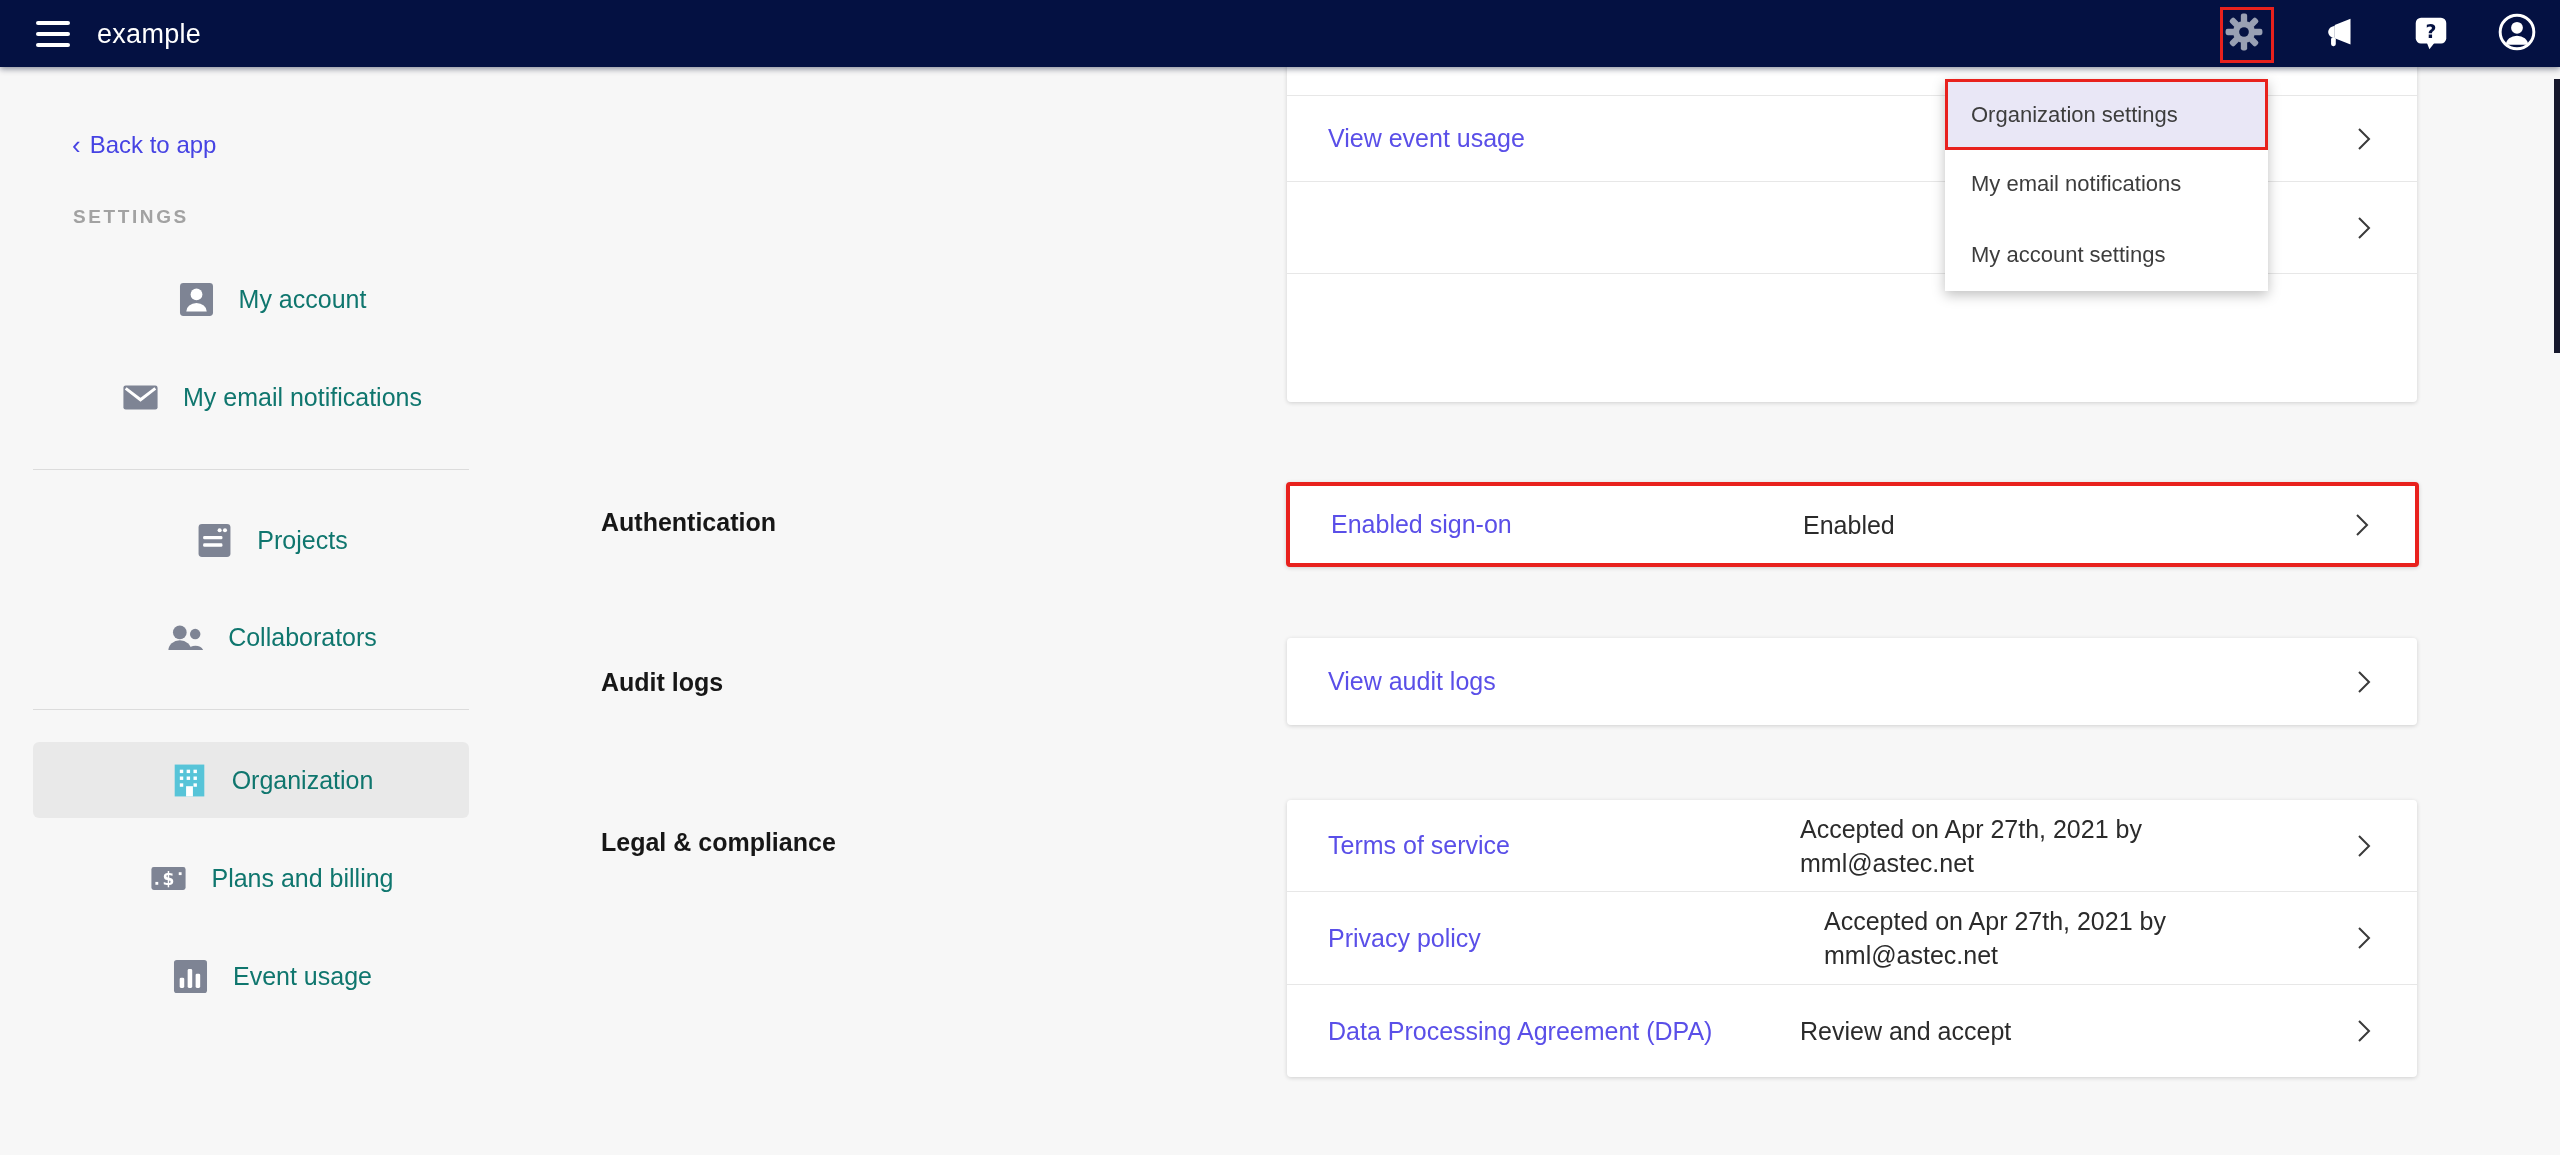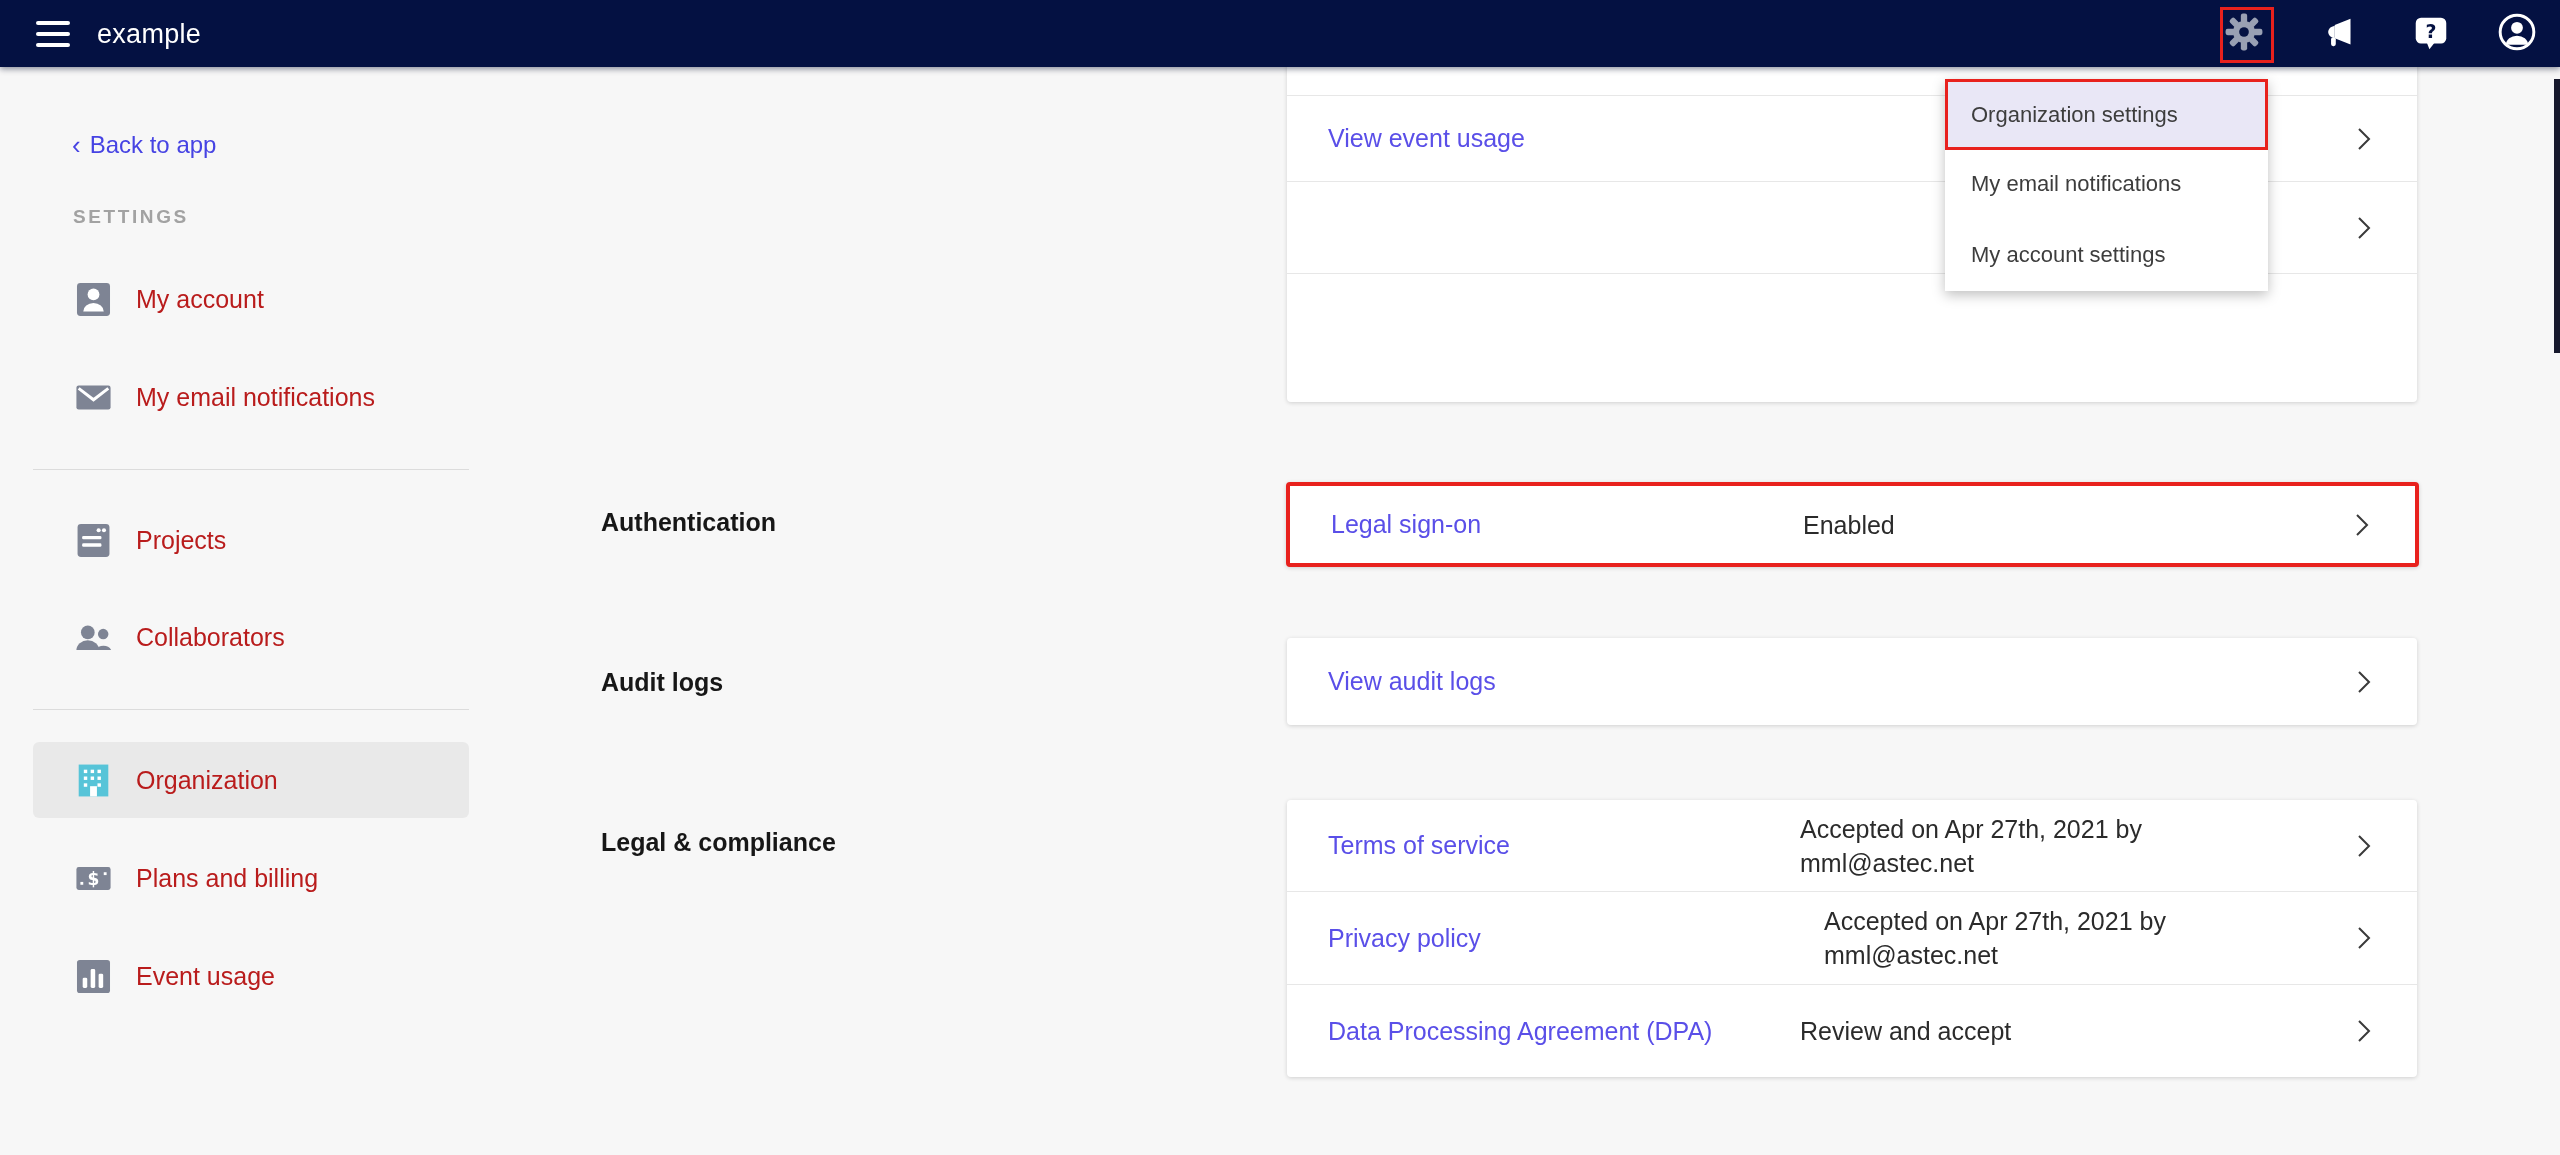--- a/index.html
+++ b/index.html
@@ -35,21 +35,21 @@
            padding-left:26px;box-sizing:border-box;}
   .dd-item.dd-first{height:71px;background:#e9e7f6;border:3px solid #e8211d;padding-left:23px;}
   .dd-item.dd-mid{height:68px;}
   .dd-item.dd-last{height:73px;}
 
   
   .back-link{position:absolute;left:72px;top:131px;font-size:24px;color:#4643e3;cursor:pointer;display:flex;align-items:center;gap:9px;}
   .back-chev{font-size:26px;line-height:24px;}
   .settings-label{position:absolute;left:73px;top:206px;font-size:19px;letter-spacing:2.6px;color:#a2a2a2;font-weight:600;}
   .nav-item{position:absolute;left:33px;width:436px;height:76px;display:flex;align-items:center;gap:22px;
-            padding-left:40px;box-sizing:border-box;border-radius:6px;color:#b91c1c;font-size:25px;cursor:pointer;}
+            padding-left:40px;box-sizing:border-box;border-radius:6px;color:#0f766e;font-size:25px;cursor:pointer;justify-content:center;}
   .nav-item.active{background:#e9e9e9;}
   .nav-icon{width:41px;height:41px;flex:0 0 41px;}
   .sb-divider{position:absolute;left:33px;width:436px;height:1px;background:#dcdcdc;}
 
   
   .sec-label{position:absolute;left:601px;font-size:25px;font-weight:700;color:#171717;}
   .card{position:absolute;left:1287px;width:1130px;background:#ffffff;border-radius:4px;
         box-shadow:0 1px 4px rgba(0,0,0,.16);}
   .card1{top:40px;height:362px;z-index:1;}
   .sliver{height:55px;border-bottom:1px solid #e7e7e7;}
@@ -97,21 +97,21 @@
         </span>
       </div>
     </section>
 
     <div class="sec-label" style="top:508px;">Authentication</div>
     <div class="sec-label" style="top:668px;">Audit logs</div>
     <div class="sec-label" style="top:828px;">Legal &amp; compliance</div>
 
     <section class="sso-card">
       <div class="row">
-        <span class="link">Legal sign-on</span>
+        <span class="link">Enabled sign-on</span>
         <span class="value">Enabled</span>
         <span class="chev">
           <svg width="22" height="30" viewBox="0 0 22 30">
               <path d="M6 5 L16 15 L6 25" fill="none" stroke="#3a3a3a" stroke-width="2"></path>
             </svg>
         </span>
       </div>
     </section>
 
     <section class="card audit-card">

